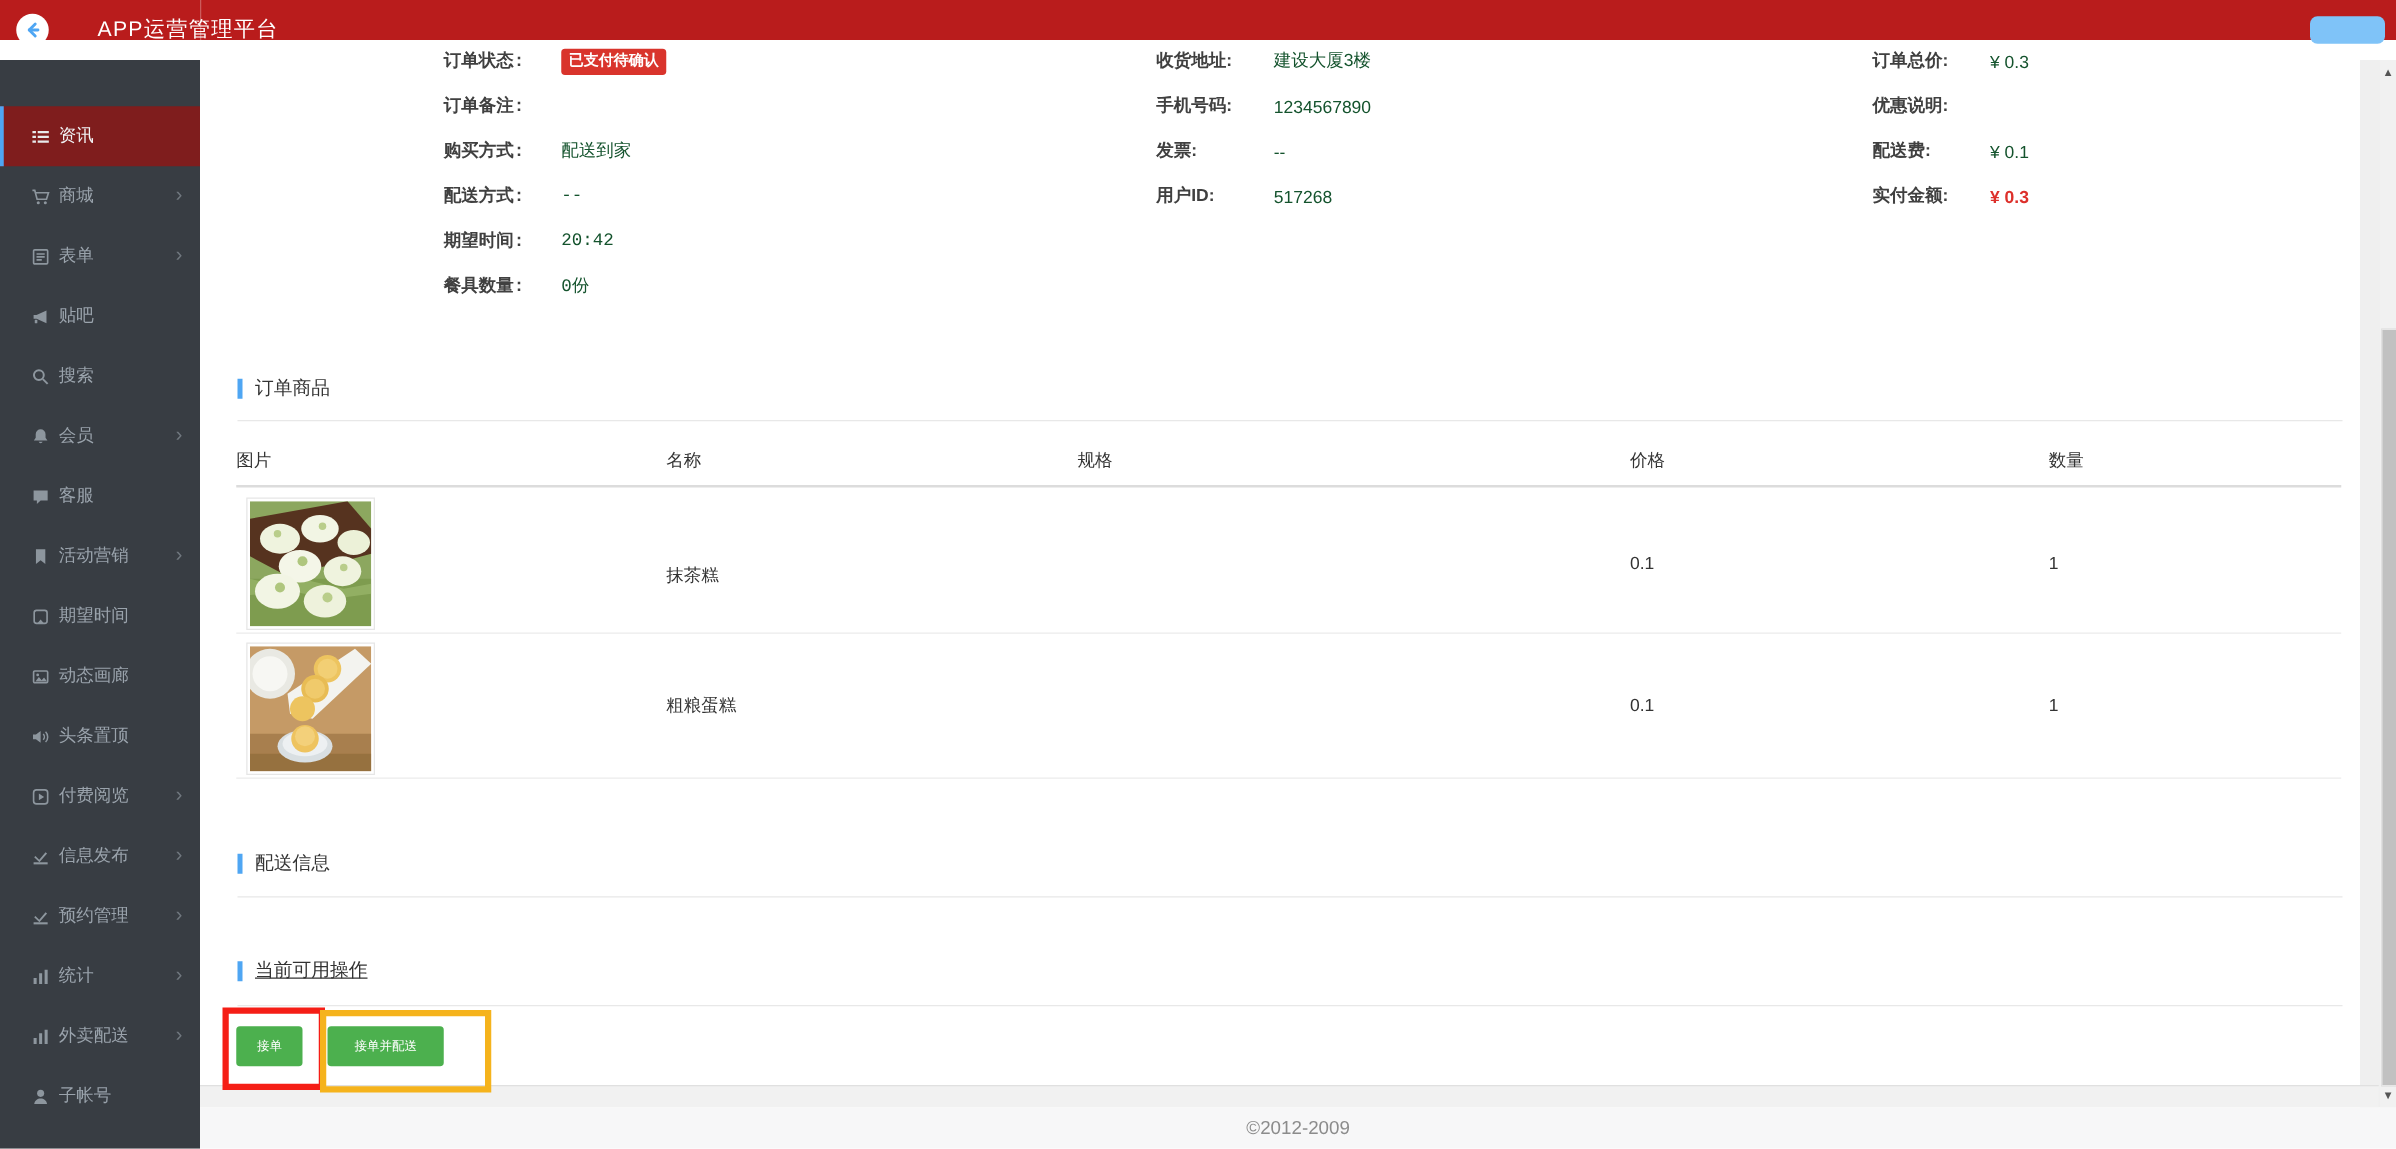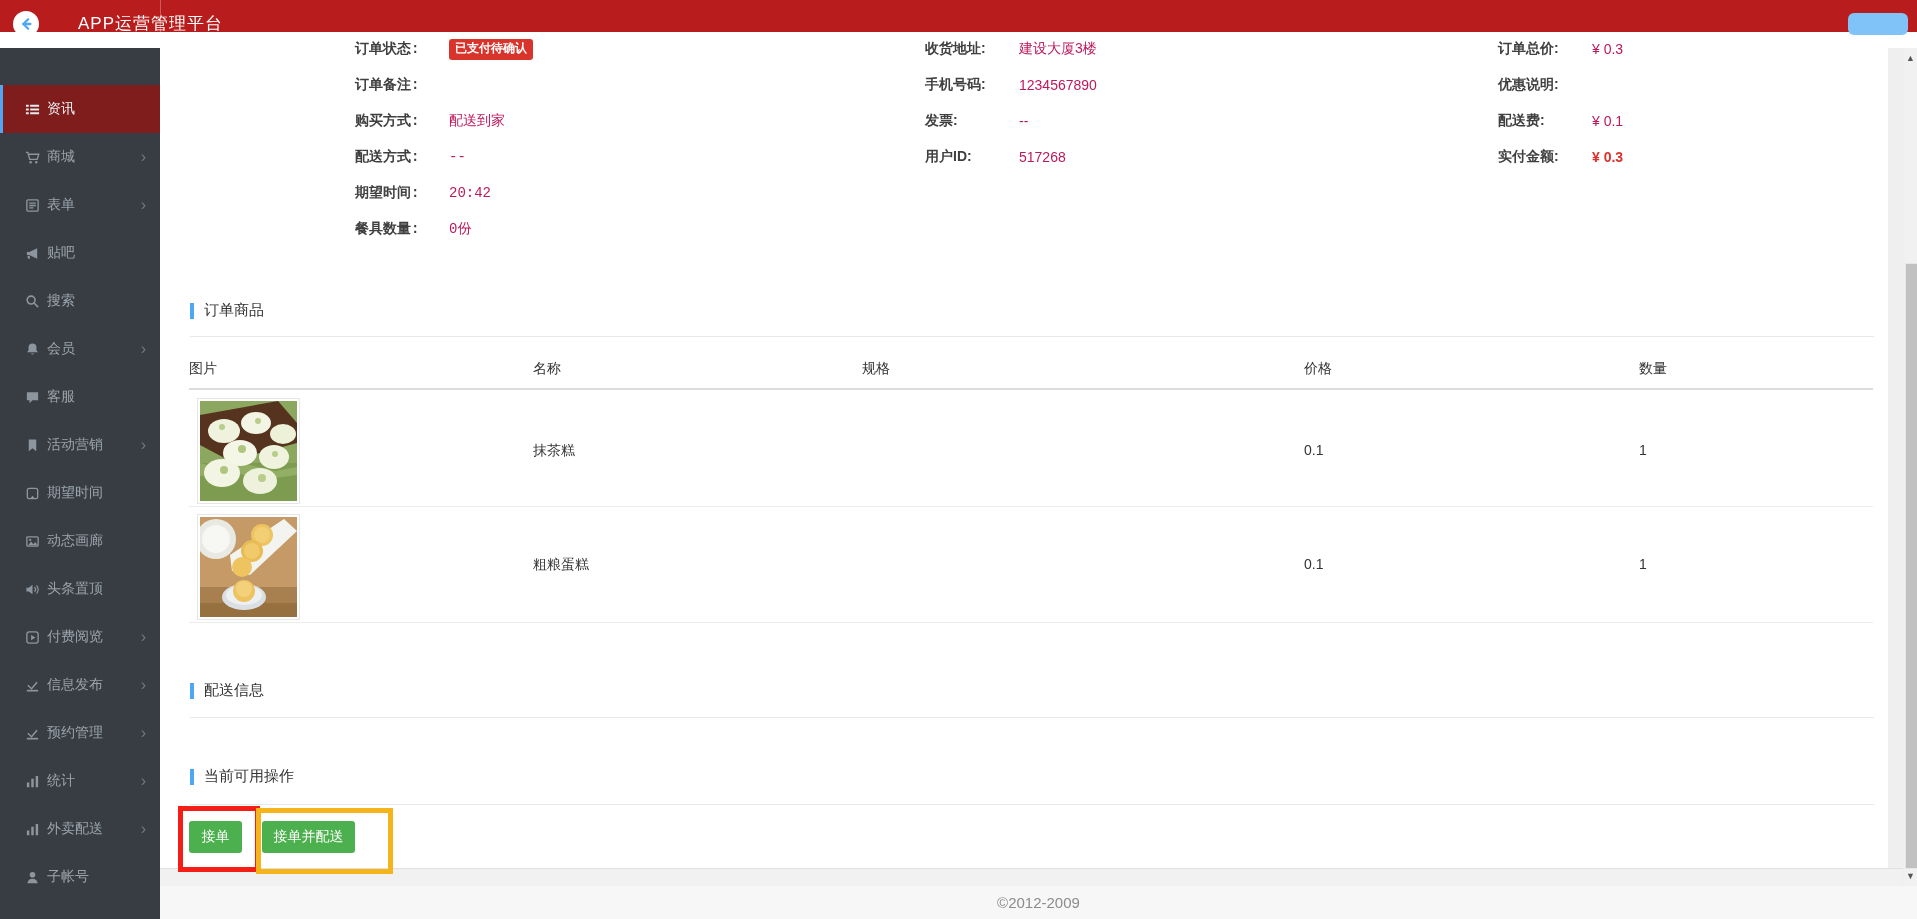--- a/index.html
+++ b/index.html
@@ -24,38 +24,38 @@
   .nav-item .chevron{position:absolute;right:14px;color:#70787F;font-size:16px;line-height:16px;}
   .nav-item.active{background:#7f1d1d;color:#F2F4F6;}
   .nav-item.active .nav-icon{color:#E8EAEC;}
   .nav-item.active::before{content:"";position:absolute;left:0;top:0;width:3px;height:48px;background:#4FA6F3;}
 
   
   .content{position:absolute;left:160px;top:0;width:1728px;height:868px;background:#fff;z-index:5;}
   .kv-col{position:absolute;top:31px;}
   .kv-row{height:36px;display:flex;align-items:center;font-size:14px;}
   .kv-label{width:94px;font-weight:bold;color:#404040;flex:none;}
-  .kv-value{color:#be185d;}
+  .kv-value{color:#14532d;}
   .status-badge{background:#D9342C;color:#fff;font-weight:bold;font-size:12px;
                 padding:3px 6px;border-radius:3px;line-height:15px;}
   .money-red{color:#DD302B;font-weight:bold;}
 
   .section-title{position:absolute;display:flex;align-items:center;font-size:15px;color:#333;}
   .section-bar{width:4px;height:16px;background:#4FA6F3;margin-right:10px;}
   .hr{position:absolute;left:30px;width:1684px;height:1px;background:#E8E8E8;}
 
   
   .th{position:absolute;font-size:14px;font-weight:normal;color:#333;}
   .td{position:absolute;font-size:14px;color:#333;}
   .thumb{position:absolute;left:37px;width:97px;height:100px;border:1px solid #E6E6E6;background:#fff;padding:2px;box-sizing:content-box;}
   .thumb svg{display:block;width:97px;height:100px;}
   .tline{position:absolute;left:29px;width:1684px;background:#ECECEC;height:1px;}
   .tline.head{height:2px;background:#DCDCDC;}
 
-  .btn-green{position:absolute;height:32px;background:#4CB04E;color:#fff;font-size:14px;
+  .btn-green{position:absolute;height:32px;background:#4CB04E;color:#fff;font-size:10px;
              border:none;border-radius:3px;display:flex;align-items:center;justify-content:center;cursor:pointer;
              font-family:inherit;}
   .anno{position:absolute;border-style:solid;background:transparent;z-index:15;pointer-events:none;}
   .anno.red{border-color:#F51E16;border-width:5px;}
   .anno.orange{border-color:#F5B31C;border-width:5px;}
 
   
   .inner-track{position:absolute;left:1888px;top:48px;width:16px;height:838px;background:#EFEFEF;z-index:6;}
   .vscroll{position:absolute;left:1904px;top:48px;width:13px;height:838px;background:#F1F1F1;z-index:25;}
   .vscroll .arrow{position:absolute;left:0;width:13px;height:16px;color:#555;font-size:9px;line-height:16px;text-align:center;cursor:pointer;}
@@ -165,21 +165,21 @@
           <ellipse cx="22" cy="72" rx="18" ry="14" fill="#F2F5E4"></ellipse>
           <ellipse cx="60" cy="80" rx="17" ry="13" fill="#EEF2DC"></ellipse>
           <circle cx="22" cy="26" r="3" fill="#B9CD8A"></circle>
             <circle cx="58" cy="20" r="3" fill="#B9CD8A"></circle>
           <circle cx="42" cy="48" r="4" fill="#AFC67E"></circle>
             <circle cx="75" cy="53" r="3" fill="#B9CD8A"></circle>
           <circle cx="24" cy="69" r="4" fill="#AFC67E"></circle>
             <circle cx="62" cy="77" r="4" fill="#B9CD8A"></circle>
         </svg>
       </div>
-      <div class="td" style="left:373px;top:442px;">抹茶糕</div>
+      <div class="td" style="left:373px;top:452px;">抹茶糕</div>
       <div class="td" style="left:702px;top:442px;"></div>
       <div class="td" style="left:1144px;top:442px;">0.1</div>
       <div class="td" style="left:1479px;top:442px;">1</div>
     </div>
     <div class="tline" style="top:506px;"></div>
 
     <div>
       <div class="thumb" style="top:514px;">
         <svg viewBox="0 0 97 100">
           <rect width="97" height="100" fill="#C59A66"></rect>
@@ -205,21 +205,21 @@
       <div class="td" style="left:1479px;top:556px;">1</div>
     </div>
     <div class="tline" style="top:622px;"></div>
 
     <div class="section-title" style="left:30px;top:681px;">
       <span class="section-bar"></span>
       <span>配送信息</span>
     </div>
     <div class="hr" style="top:717px;"></div>
 
-    <div class="section-title" style="left:30px;top:767px;">
+    <div class="section-title" style="left:30px;top:767px;text-decoration:underline;">
       <span class="section-bar"></span>
       <span>当前可用操作</span>
     </div>
     <div class="hr" style="top:804px;"></div>
 
     <button class="btn-green" style="left:29px;top:821px;width:53px;">接单</button>
     <button class="btn-green" style="left:102px;top:821px;width:93px;">接单并配送</button>
   </main>
 
   <div class="anno red" style="left:178px;top:806px;width:72px;height:56px;"></div>

